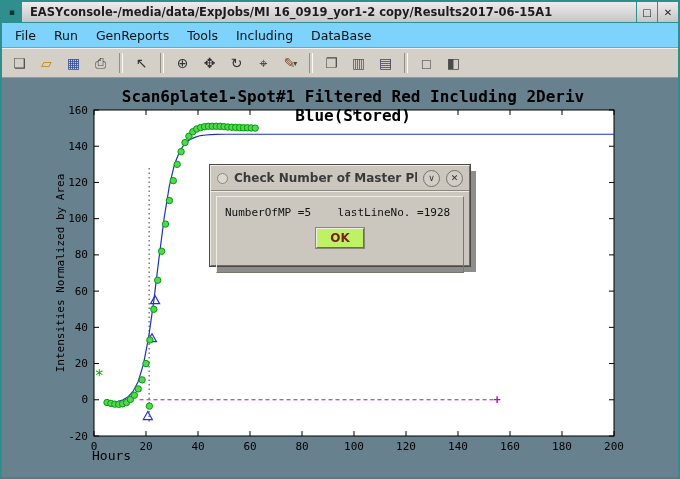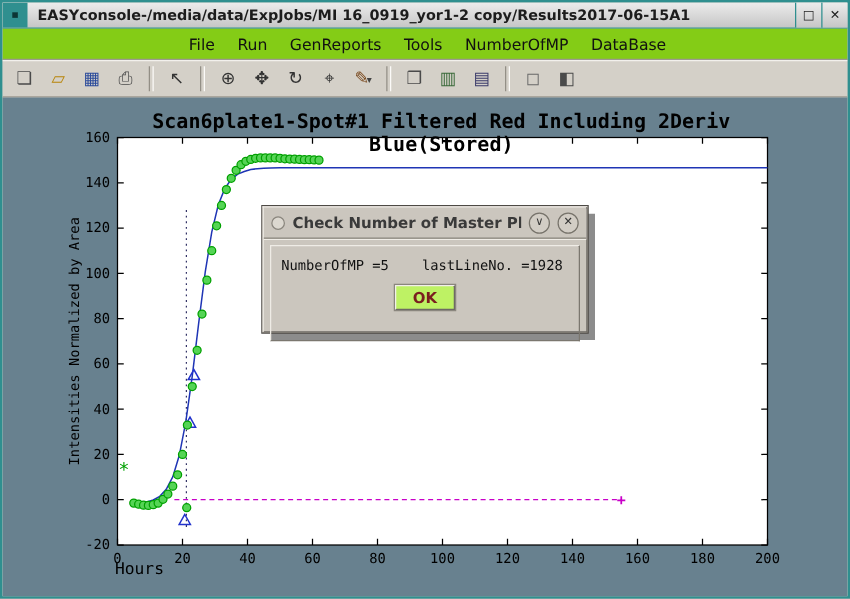--- a/index.html
+++ b/index.html
@@ -7,21 +7,21 @@
     width:680px;height:479px;box-sizing:border-box;position:relative;
     border:2px solid #2f8f8f;background:#d4d0c8;
     font-family:"DejaVu Sans","Liberation Sans",sans-serif;overflow:hidden;
   }
   
   .titlebar{height:20px;display:flex;align-items:stretch;background:linear-gradient(#ececec,#c6c6c6);border-bottom:1px solid #2f8f8f;}
   .tb-icon{width:20px;background:#2f8f8f;color:#0c3535;display:flex;align-items:center;justify-content:center;font-size:9px;}
   .tb-title{flex:1;display:flex;align-items:center;padding-left:8px;font-size:11.5px;font-weight:bold;color:#1c1c1c;white-space:nowrap;overflow:hidden;}
   .tb-btn{width:20px;border-left:1px solid #2f8f8f;display:flex;align-items:center;justify-content:center;font-size:10px;color:#222;background:linear-gradient(#ececec,#c6c6c6);cursor:default;}
   
-  .menubar{height:24px;display:flex;align-items:center;background:#84cc16;border-bottom:1px solid #9c988f;padding-left:4px;justify-content:center;}
+  .menubar{height:24px;display:flex;align-items:center;background:#7dd3fc;border-bottom:1px solid #9c988f;padding-left:4px;}
   .menu-item{padding:3px 9px;font-size:12.5px;color:#111;cursor:default;}
   
   .toolbar{height:28px;display:flex;align-items:center;background:#d4d0c8;border-top:1px solid #f2f0ec;border-bottom:1px solid #9c988f;padding:0 4px;}
   .tb-button{width:25px;height:23px;display:flex;align-items:center;justify-content:center;font-size:14px;color:#333;border:1px solid transparent;border-radius:2px;}
   .tb-caret{font-size:8px;margin-left:-2px;color:#444;}
   .tb-sep{width:2px;height:20px;border-left:1px solid #938f86;border-right:1px solid #fbfaf8;margin:0 5px;}
   
   .content{position:relative;height:403px;background:#68818f;overflow:hidden;}
   .content svg{position:absolute;left:0;top:0;}
   .plot-title{position:absolute;left:90px;width:522px;top:9px;text-align:center;
@@ -55,21 +55,21 @@
     <div class="tb-title">EASYconsole-/media/data/ExpJobs/MI 16_0919_yor1-2 copy/Results2017-06-15A1</div>
     <div class="tb-btn">□</div>
     <div class="tb-btn">✕</div>
   </div>
 
   <div class="menubar" id="menubar">
       <div class="menu-item">File</div>
       <div class="menu-item">Run</div>
       <div class="menu-item">GenReports</div>
       <div class="menu-item">Tools</div>
-      <div class="menu-item">NumberOfMP</div>
+      <div class="menu-item">Including</div>
       <div class="menu-item">DataBase</div>
     </div>
 
   <div class="toolbar" id="toolbar">
       <div class="tb-button">
         <span style="color: rgb(74, 74, 74);">❏</span>
       </div>
       <div class="tb-button">
         <span style="color: rgb(184, 134, 11);">▱</span>
       </div>

